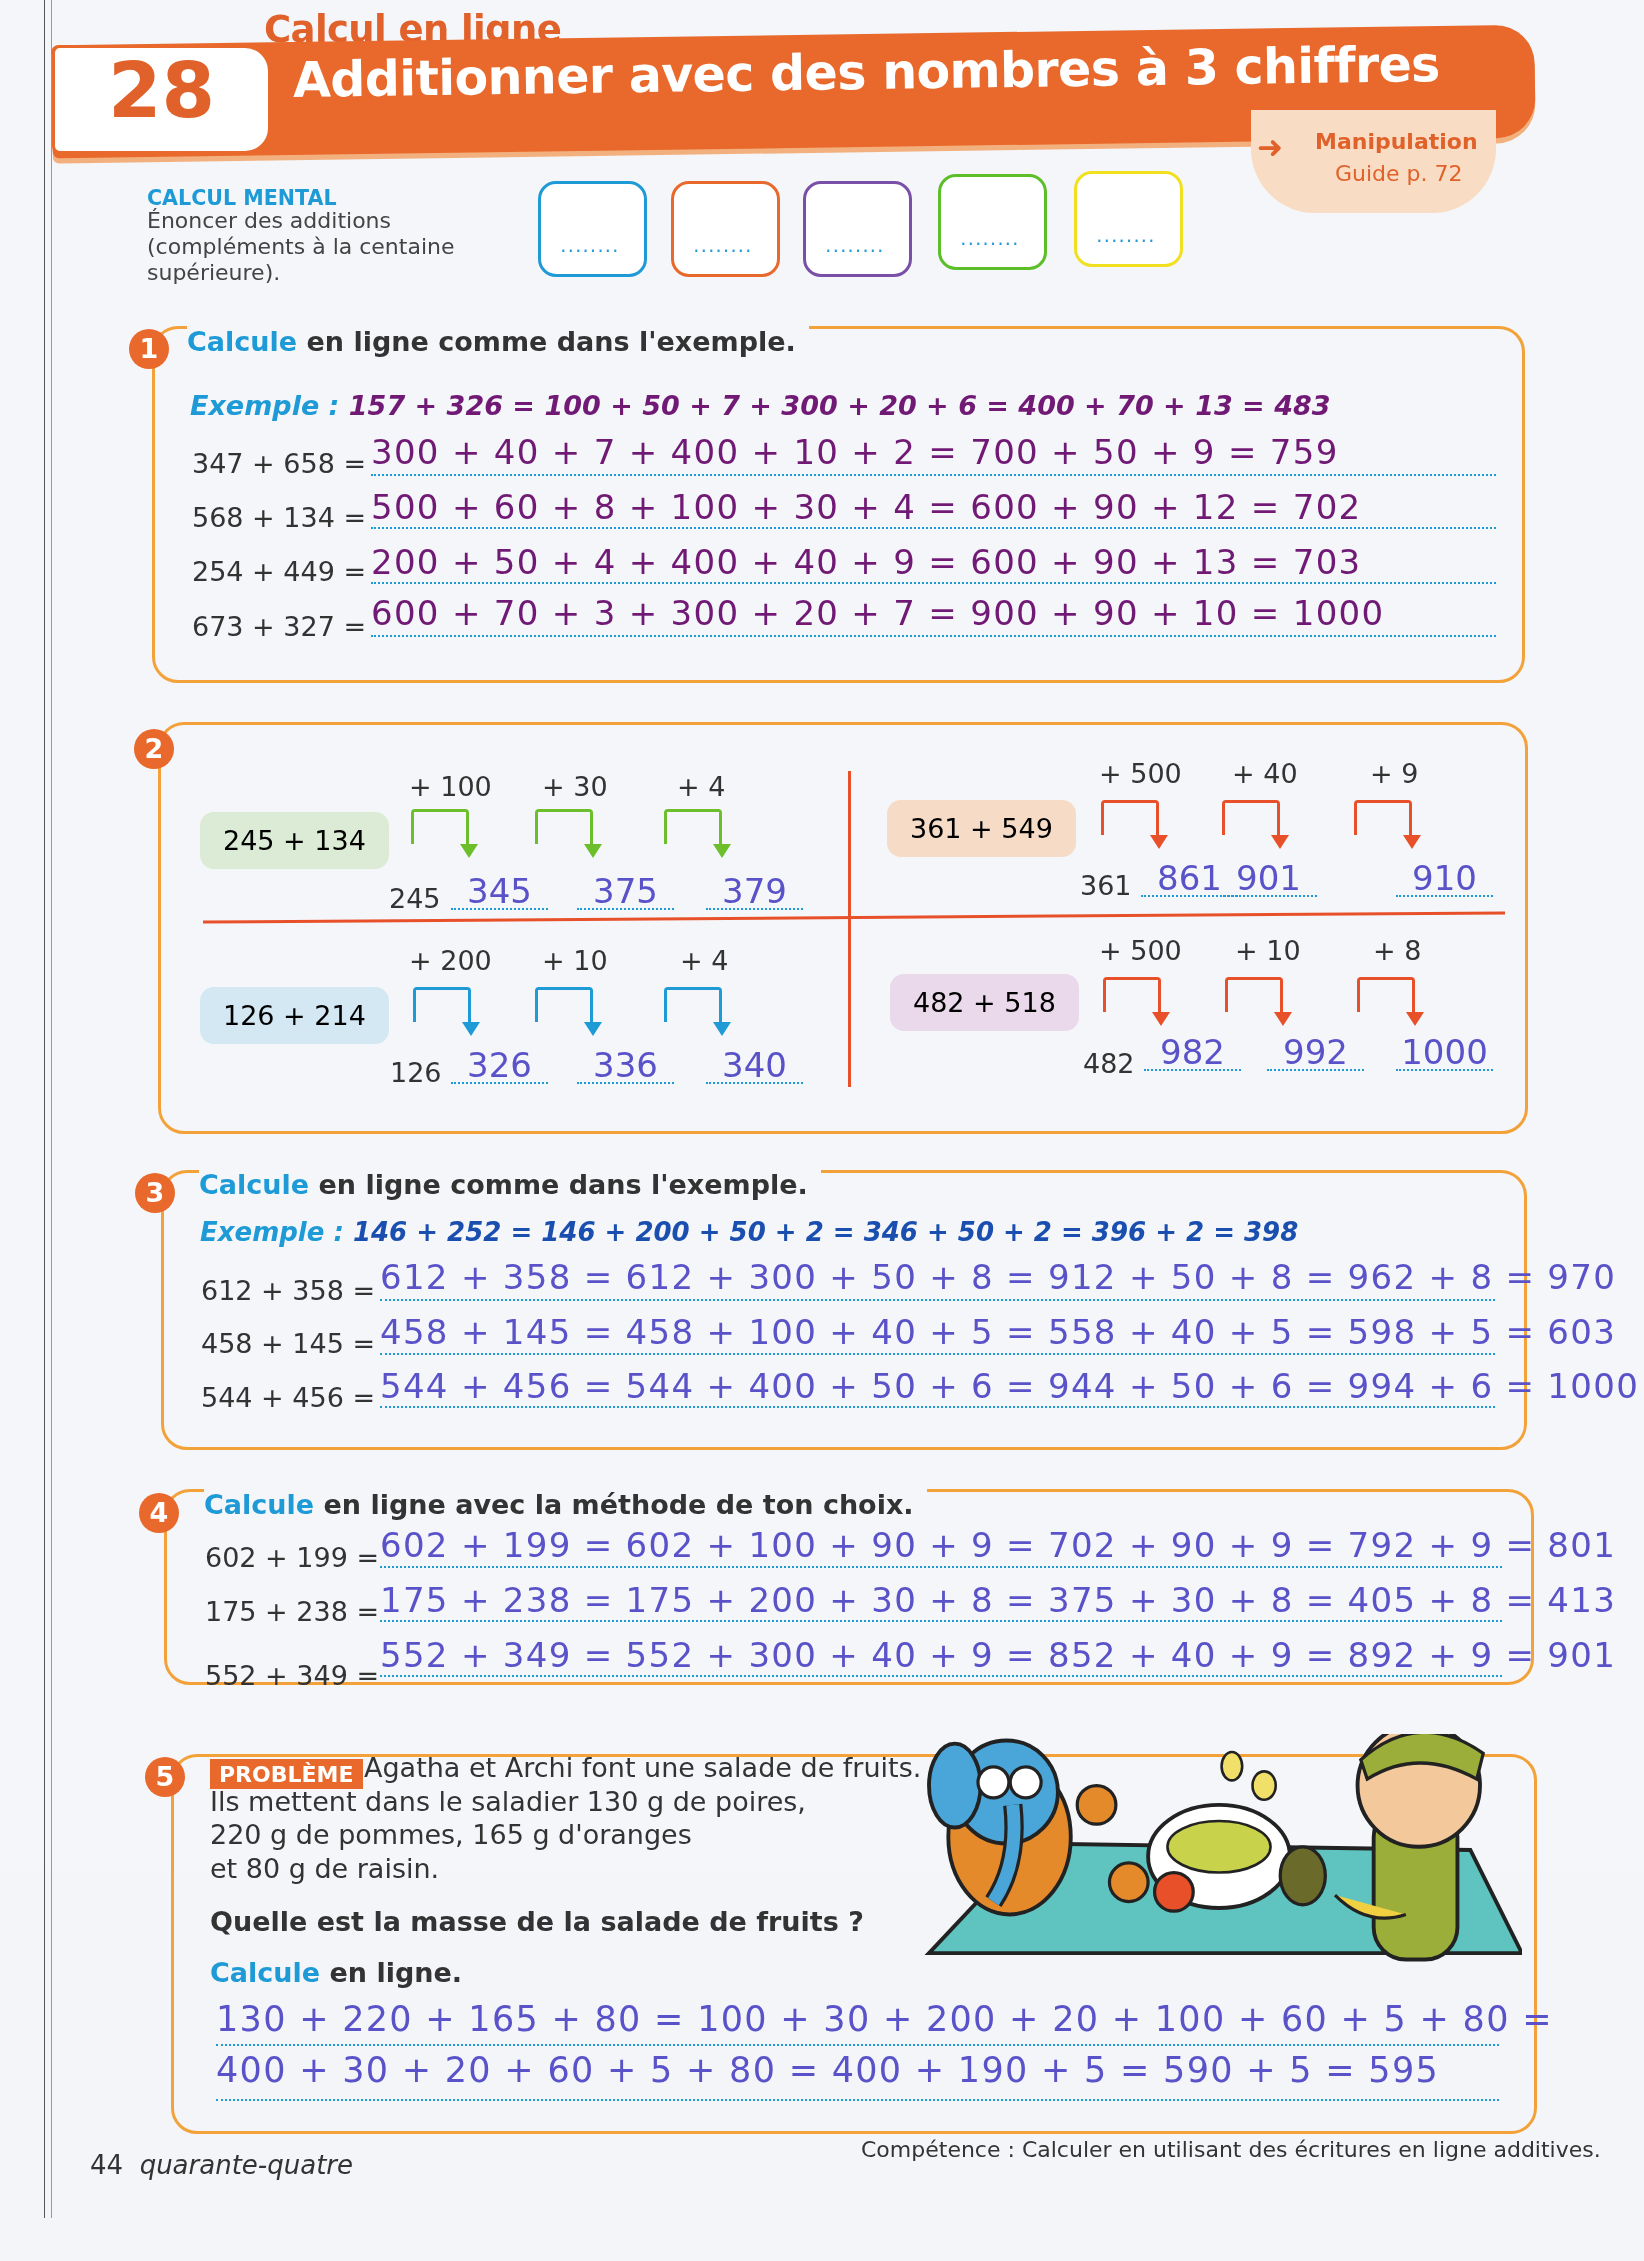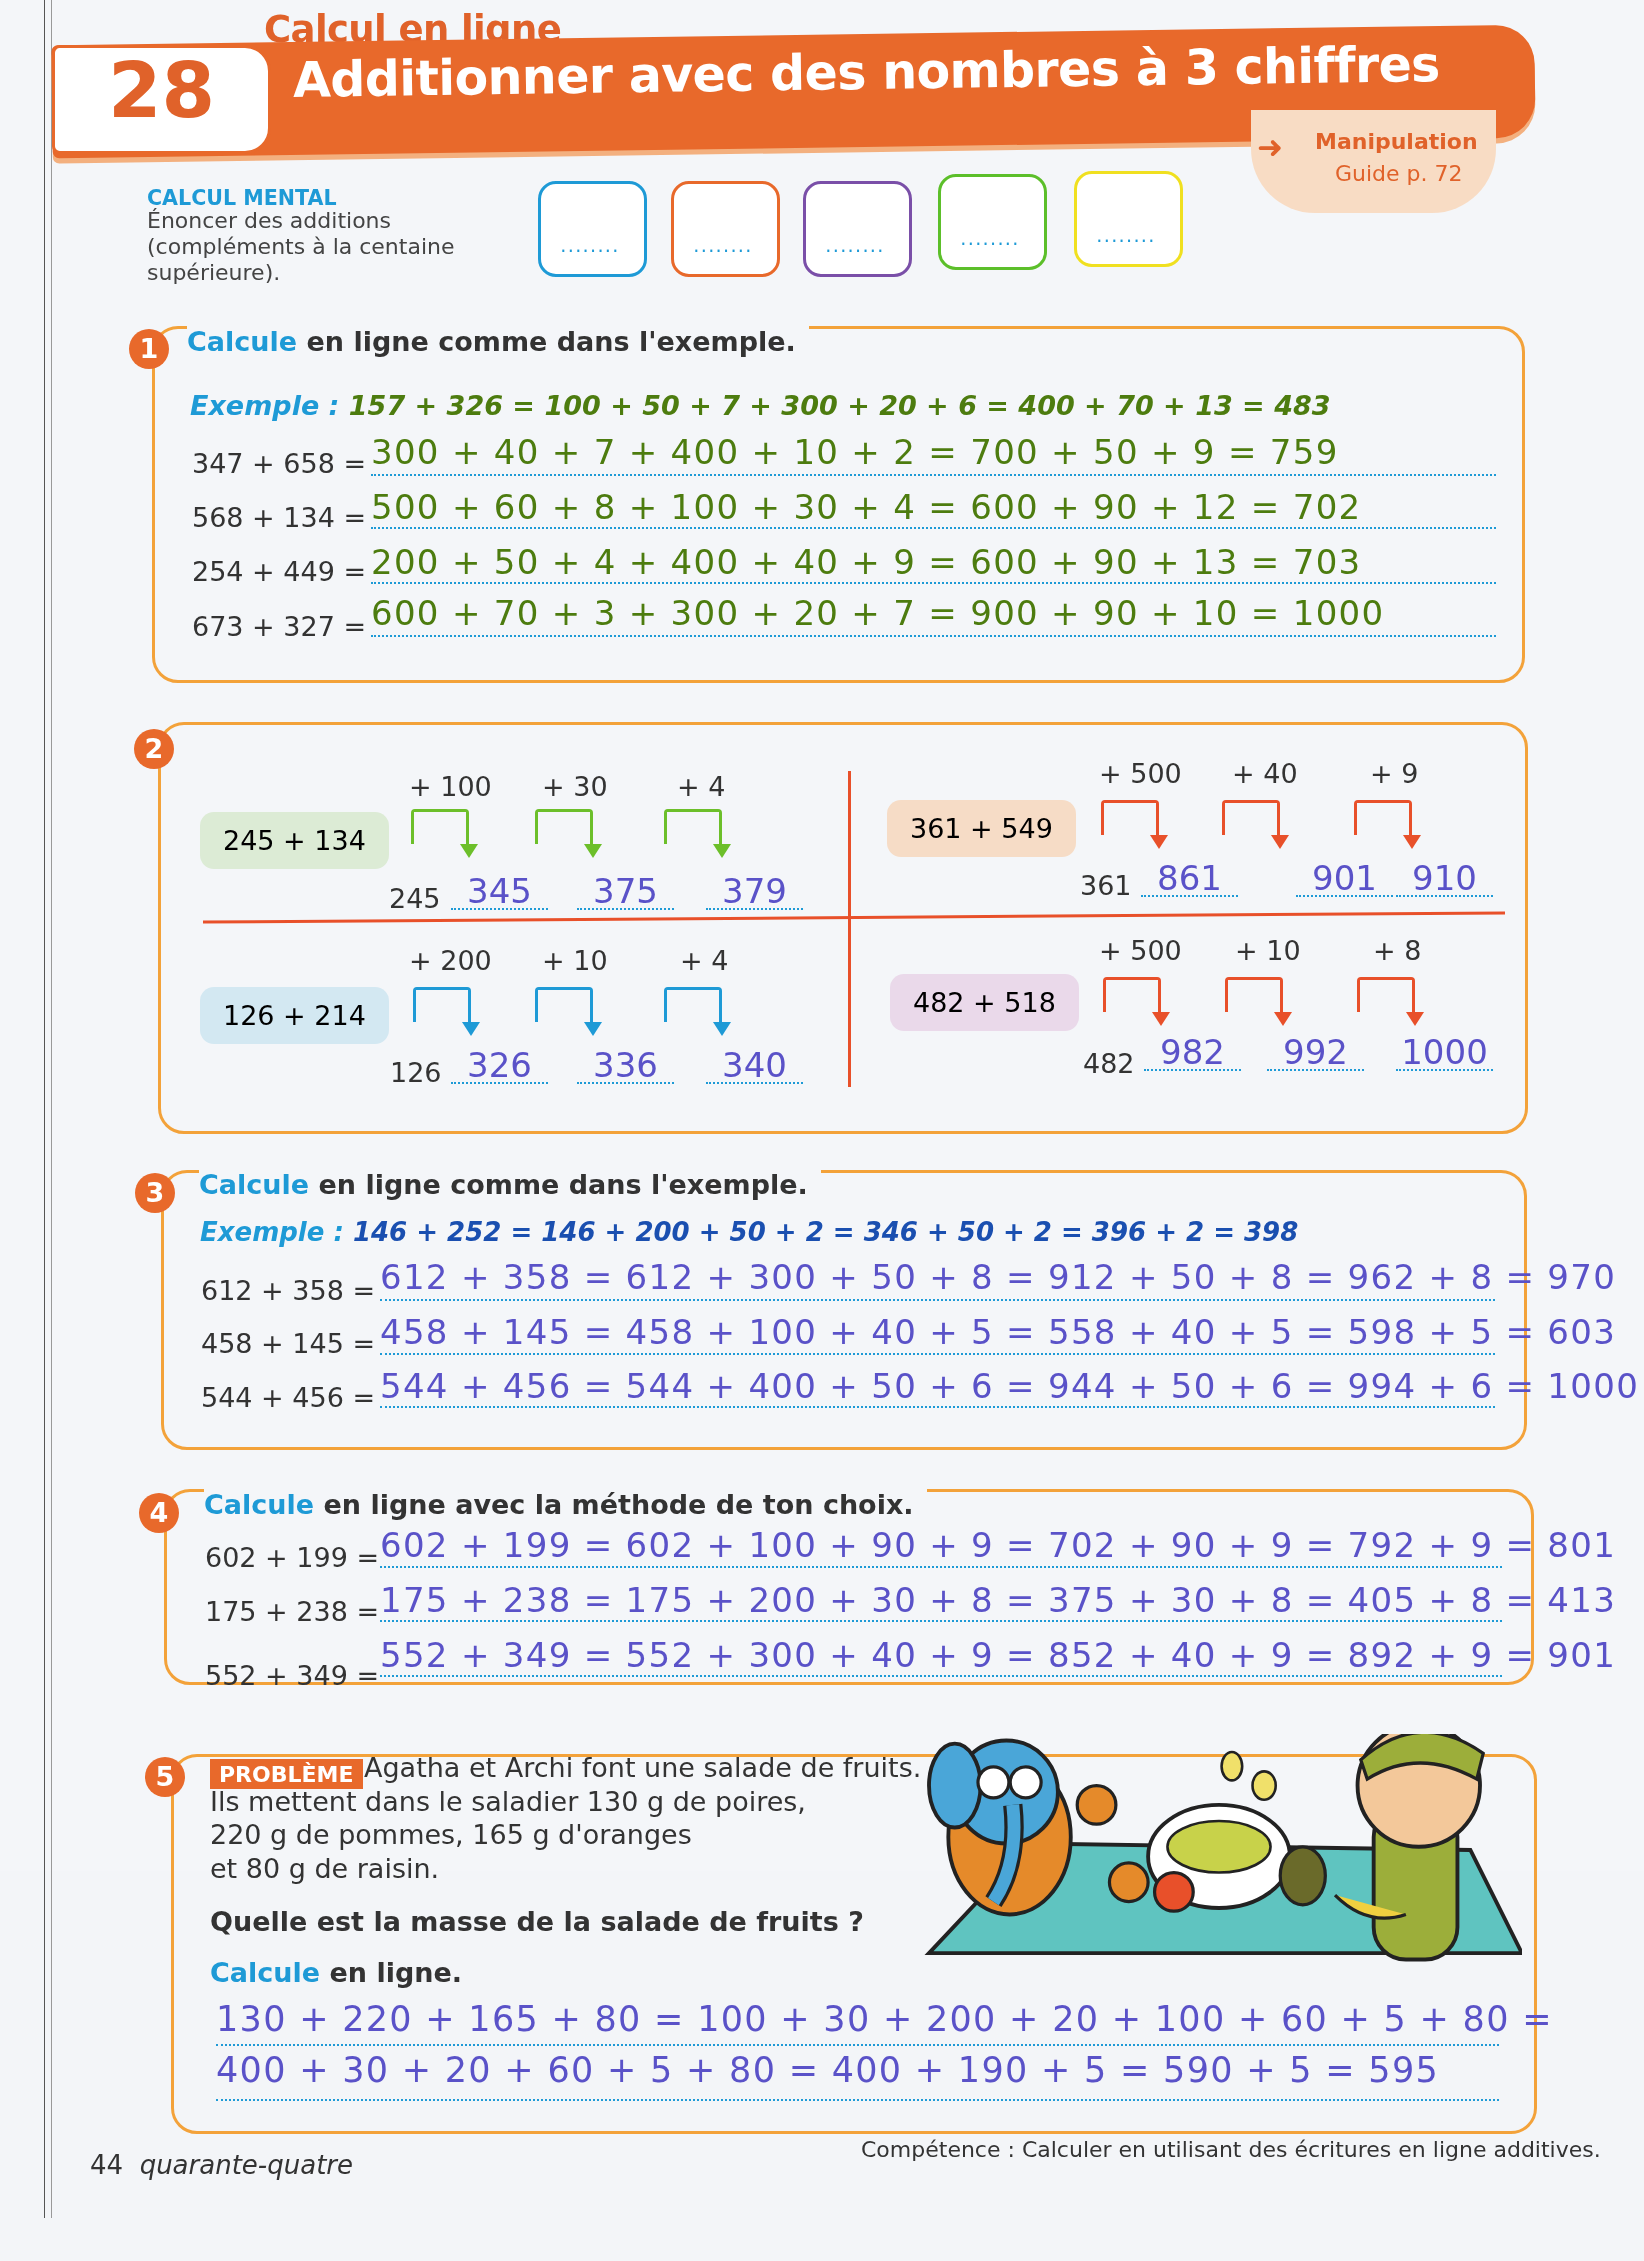--- a/index.html
+++ b/index.html
@@ -28,21 +28,21 @@
 
   
   .frame { position:absolute; border:3.2px solid #f3a23a; border-radius:26px; }
   .badge { position:absolute; width:40px; height:40px; border-radius:50%; background:#e8692b; color:#fff; font-weight:bold; font-size:27px; text-align:center; line-height:40px; }
   .inst { position:absolute; font-size:27px; font-weight:bold; color:#333; background:#f4f6f9; padding-right:13px; }
   .inst .kw { color:#1e9ad6; }
   .ex-line { position:absolute; font-size:30px; font-style:italic; font-weight:bold; }
   .row { position:absolute; font-size:27px; color:#333; }
   .dotline { position:absolute; border-bottom:2.6px dotted #1e9ad6; }
   .hand { position:absolute; font-family:"DejaVu Sans", sans-serif; font-size:34px; color:#5a52c8; letter-spacing:1.3px; white-space:nowrap; }
-  .c-g { color:#4d7c0f; } .c-b { color:#1a4fb0; } .c-bl { color:#1e9ad6; }
+  .c-g { color:#701a75; } .c-b { color:#1a4fb0; } .c-bl { color:#1e9ad6; }
 
   
   .pill { position:absolute; padding:13px 23px; border-radius:14px; font-size:27px; color:#000000; }
   .step-lbl { position:absolute; font-size:27px; color:#333; }
   .arrow { position:absolute; width:52px; height:32px; border:3.2px solid; border-bottom:none; border-radius:3.9px 3.9px 0 0; }
   .arrow::after { content:""; position:absolute; right:-11.6px; bottom:-14px; border-left:9.7px solid transparent; border-right:9.7px solid transparent; border-top:14px solid; border-top-color:inherit; }
   .start { position:absolute; font-size:27px; color:#333; }
   .ans { position:absolute; font-size:34px; color:#5a52c8; border-bottom:2.6px dotted #1e9ad6; width:97px; text-align:center; line-height:34px; }
 
   
@@ -129,21 +129,21 @@
 
   <div class="pill" style="left:887px;top:800px;background:#f6dcc6;">361 + 549</div>
   <div class="step-lbl" style="left:1099px;top:758px;">+ 500</div>
   <div class="step-lbl" style="left:1232px;top:758px;">+ 40</div>
   <div class="step-lbl" style="left:1370px;top:758px;">+ 9</div>
   <div class="arrow" style="left:1101px;top:800px;border-color:#e8502a;"></div>
   <div class="arrow" style="left:1222px;top:800px;border-color:#e8502a;"></div>
   <div class="arrow" style="left:1354px;top:800px;border-color:#e8502a;"></div>
   <div class="start" style="left:1080px;top:870px;">361</div>
   <div class="ans" style="left:1141px;top:861px;">861</div>
-  <div class="ans" style="left:1296px;top:861px;">901</div>
+  <div class="ans" style="left:1220px;top:861px;">901</div>
   <div class="ans" style="left:1396px;top:861px;">910</div>
 
   <div class="pill" style="left:200px;top:987px;background:#d3e8f2;">126 + 214</div>
   <div class="step-lbl" style="left:409px;top:945px;">+ 200</div>
   <div class="step-lbl" style="left:542px;top:945px;">+ 10</div>
   <div class="step-lbl" style="left:680px;top:945px;">+ 4</div>
   <div class="arrow" style="left:413px;top:987px;border-color:#1e9ad6;"></div>
   <div class="arrow" style="left:535px;top:987px;border-color:#1e9ad6;"></div>
   <div class="arrow" style="left:664px;top:987px;border-color:#1e9ad6;"></div>
   <div class="start" style="left:390px;top:1057px;">126</div>

